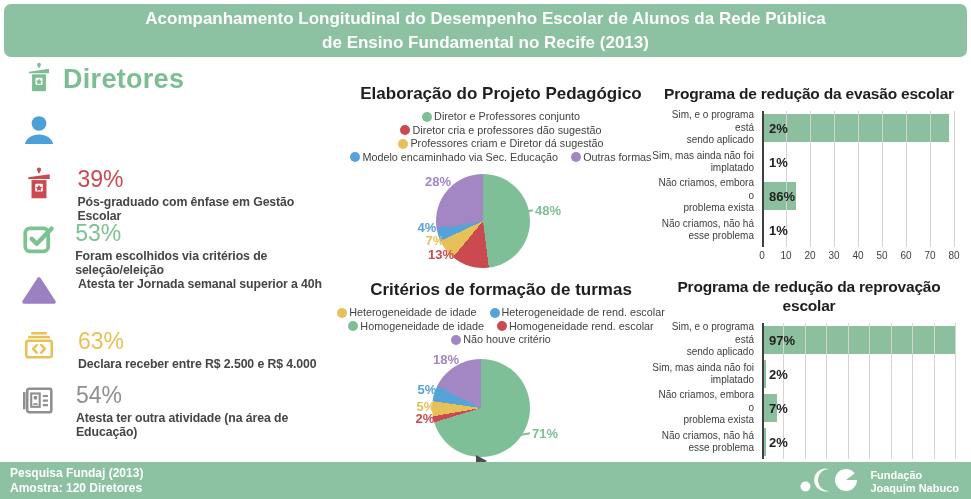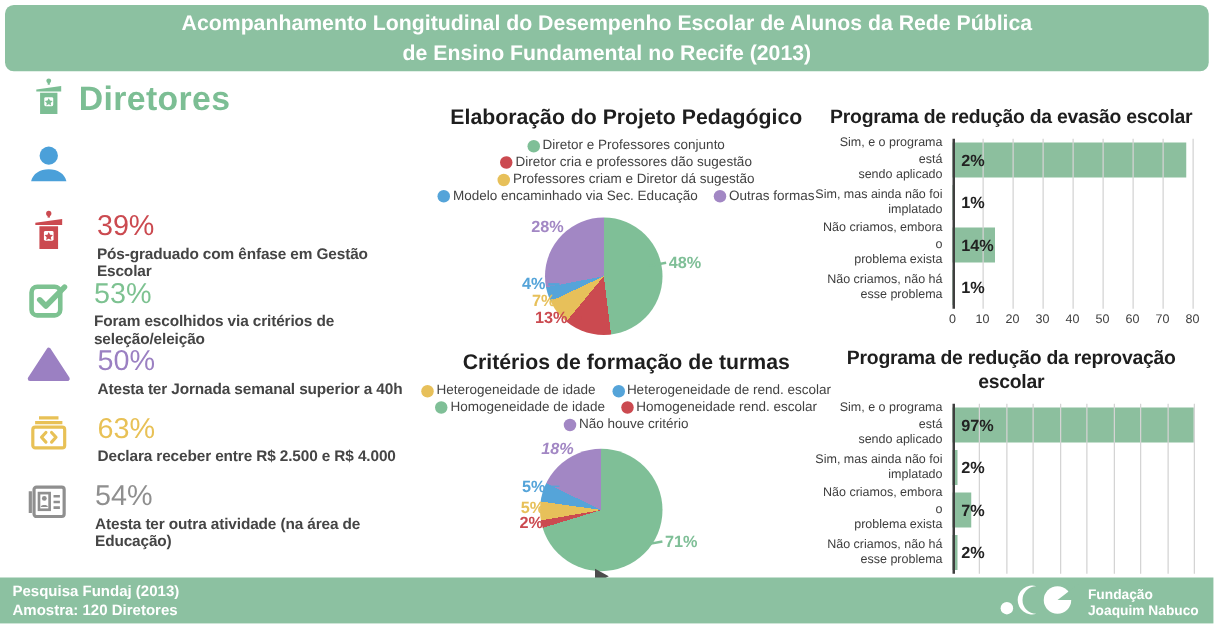--- a/index.html
+++ b/index.html
@@ -31,21 +31,21 @@
   .dot{width:10px;height:10px;border-radius:50%;flex:0 0 auto;}
   .pie-area{position:relative;height:100px;margin-top:8px;}
   .pie-area.second{height:108px;}
   .pie{position:absolute;border-radius:50%;}
   #pie0{width:94px;height:94px;left:96px;top:2px;}
   #pie1{width:98px;height:98px;left:92px;top:4px;}
   .pie-label{position:absolute;font-size:13px;font-weight:bold;transform:translate(-50%,-50%);white-space:nowrap;}
   .p0-l0{left:208px;top:38px;} .p0-l1{left:101px;top:82px;} .p0-l2{left:95px;top:68px;}
   .p0-l3{left:87px;top:55px;}  .p0-l4{left:98px;top:9px;}
   .p1-l0{left:205px;top:78px;} .p1-l1{left:85px;top:63px;}  .p1-l2{left:86px;top:51px;}
-  .p1-l3{left:87px;top:34px;}  .p1-l4{left:106px;top:4px;font-style:italic;}
+  .p1-l3{left:87px;top:34px;}  .p1-l4{left:106px;top:4px;}
   .p0-l0::before,.p1-l0::before{content:"";position:absolute;left:-16px;top:8px;width:14px;height:1.5px;background:#7fbf97;transform:rotate(-10deg);}
   .p0-l1::after,.p1-l1::after,.p0-l2::after,.p1-l2::after,.p0-l3::after,.p1-l3::after{content:"";position:absolute;right:-11px;top:7px;width:9px;height:1.5px;}
   .p0-l1::after{background:#cb4a50;} .p1-l1::after{background:#cb4a50;}
   .p0-l2::after{background:#e7c05a;} .p1-l2::after{background:#e7c05a;}
   .p0-l3::after{background:#55a4d9;} .p1-l3::after{background:#55a4d9;}
 
   
   .col-right{position:absolute;left:652px;top:84px;width:314px;}
   .bar-title{font-size:15.5px;font-weight:bold;text-align:center;letter-spacing:-.2px;color:#1e1e1e;line-height:19px;}
   .bar-title.second{margin-top:15px;}
@@ -141,21 +141,20 @@
         </div>
       </div>
 
       <div class="stat">
         <span class="stat-icon">
           <svg width="36" height="30" viewBox="0 0 24 20" fill="#9b80c2">
             <path d="M12 2.6 22 18H2z" stroke="#9b80c2" stroke-width="2.4" stroke-linejoin="round"></path>
           </svg>
         </span>
         <div>
-          <div class="stat-value c-purple">50%</div>
           <div class="stat-label">Atesta ter Jornada semanal superior a 40h</div>
         </div>
       </div>
 
       <div class="stat">
         <span class="stat-icon">
           <svg width="36" height="34" viewBox="0 0 24 24" fill="none" stroke="#e8c156" stroke-width="1.8">
             <path d="M6.5 3h11"></path>
               <path d="M4.3 5.7h15.4"></path>
             <rect x="3" y="8.3" width="18" height="11.7" rx="1.4"></rect>
@@ -287,21 +286,21 @@
           <div class="lane">
               <div class="bar-fill" style="width: 91.7647%; background: rgb(140, 191, 158);"></div>
               <span class="bar-value">2%</span>
             </div>
           <div class="lane">
               <div class="bar-fill" style="width: 1.17647%; background: rgb(140, 191, 158);"></div>
               <span class="bar-value">1%</span>
             </div>
           <div class="lane">
               <div class="bar-fill" style="width: 16.4706%; background: rgb(140, 191, 158);"></div>
-              <span class="bar-value">14%</span>
+              <span class="bar-value">86%</span>
             </div>
           <div class="lane">
               <div class="bar-fill" style="width: 1.17647%; background: rgb(140, 191, 158);"></div>
               <span class="bar-value">1%</span>
             </div>
         <div class="gridline" style="left: 11.7647%;"></div>
             <div class="gridline" style="left: 23.5294%;"></div>
             <div class="gridline" style="left: 35.2941%;"></div>
             <div class="gridline" style="left: 47.0588%;"></div>
             <div class="gridline" style="left: 58.8235%;"></div>

